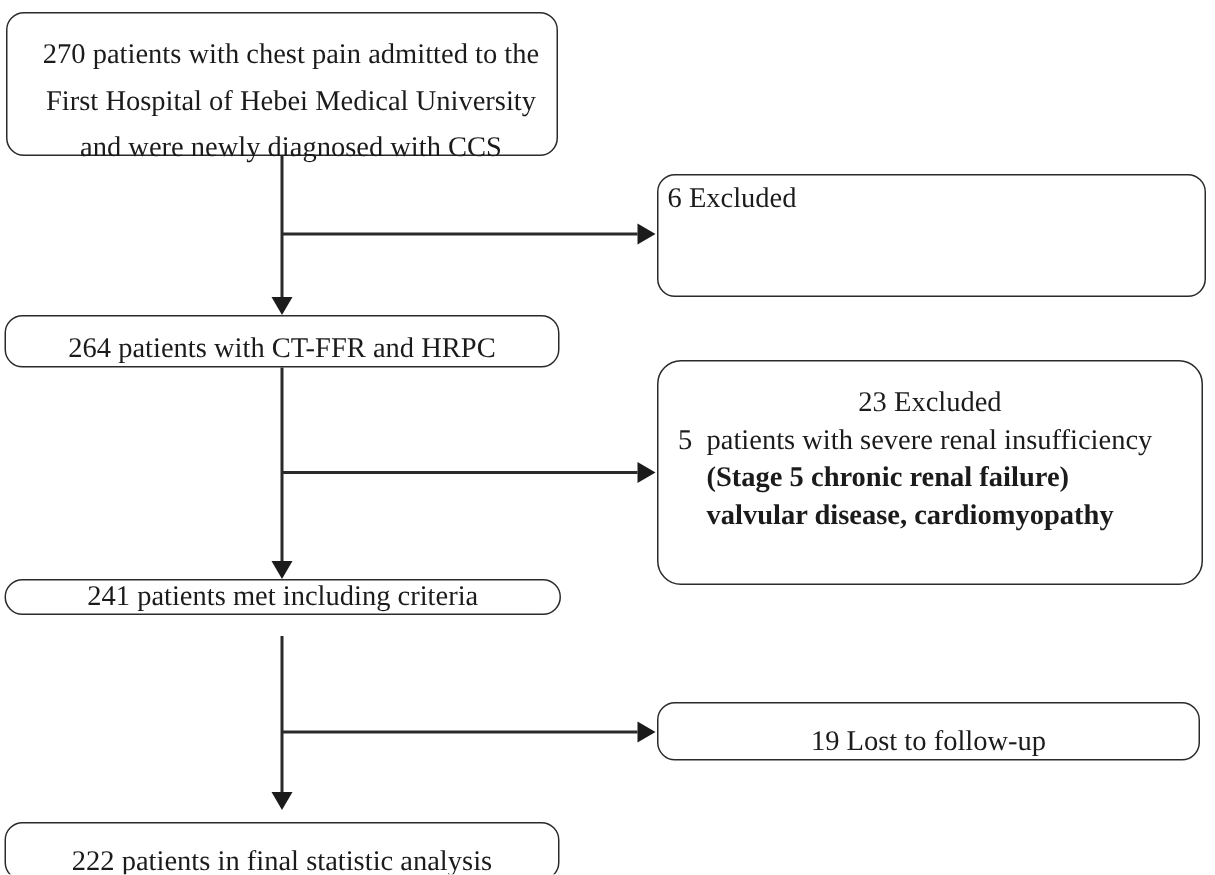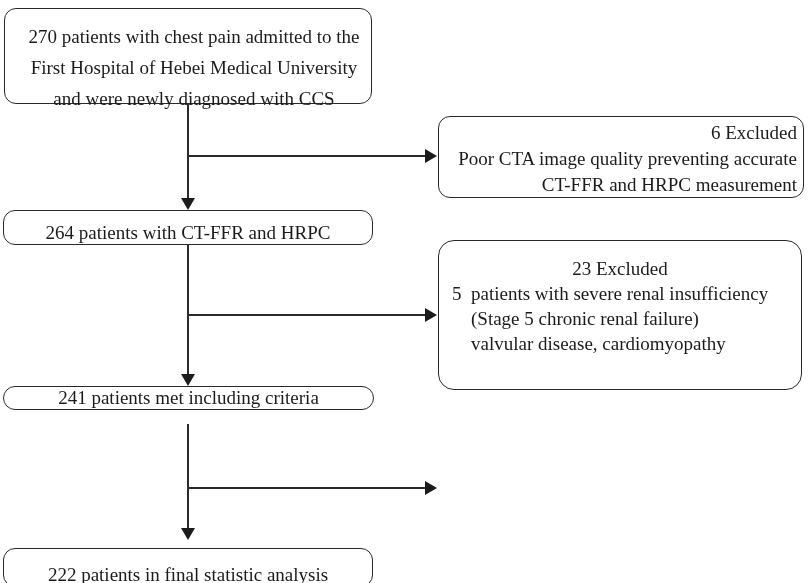--- a/index.html
+++ b/index.html
@@ -8,25 +8,25 @@
     font-family:"Liberation Serif","DejaVu Serif",serif;
     color:#1b1b1b;overflow:hidden;
   }
   .node{
     position:absolute;box-sizing:border-box;
     border:1.6px solid #2a2a2a;border-radius:12px;background:#ffffff;
     font-size:19px;
   }
   .center-flex{display:flex;align-items:flex-end;justify-content:center;text-align:center;}
   .node.main1{padding:12px 4px 0 16px;text-align:center;line-height:31px;}
-  .node.excl6{padding:3px 6px 0 18px;text-align:right;line-height:26px;}
+  .node.excl6{padding:3px 6px 0 6px;text-align:left;line-height:26px;}
   .node.excl23{padding:15px 0 0 0;border-radius:16px;}
   .excl-title{text-align:center;line-height:25px;}
   .excl-line{padding-left:13px;line-height:25px;white-space:pre-wrap;}
-  .excl-line.indent{padding-left:32px;}
+  .excl-line.indent{padding-left:32px;font-weight:bold;}
   .line{position:absolute;background:#2a2a2a;}
   .arrow-down{
     position:absolute;width:0;height:0;
     border-left:7px solid transparent;border-right:7px solid transparent;
     border-top:12px solid #1b1b1b;
   }
   .arrow-right{
     position:absolute;width:0;height:0;
     border-top:7px solid transparent;border-bottom:7px solid transparent;
     border-left:12px solid #1b1b1b;
@@ -48,30 +48,32 @@
   <div class="node center-flex" style="left:3px;top:386px;width:371px;height:24px;">
     <span>241 patients met including criteria</span>
   </div>
 
   <div class="node center-flex" style="left:3px;top:548px;width:370px;height:39px;">
     <span>222 patients in final statistic analysis</span>
   </div>
 
   <div class="node excl6" style="left:438px;top:116px;width:366px;height:82px;">
     <div>6 Excluded</div>
-    <div>Poor CTA image quality preventing accurate CT-FFR and HRPC measurement</div>
   </div>
 
   <div class="node excl23" style="left:438px;top:240px;width:364px;height:150px;">
     <div class="excl-title">23 Excluded</div>
     <div class="excl-line">5  patients with severe renal insufficiency</div>
     <div class="excl-line indent">(Stage 5 chronic renal failure)</div>
     <div class="excl-line indent">valvular disease, cardiomyopathy</div>
   </div>
 
+  <div class="node center-flex" style="left:438px;top:468px;width:362px;height:39px;">
+    <span>19 Lost to follow-up</span>
+  </div>
 
   <div class="line" style="left:187px;top:104px;width:2px;height:95px;"></div>
   <div class="arrow-down" style="left:181px;top:198px;"></div>
 
   <div class="line" style="left:187px;top:245px;width:2px;height:130px;"></div>
   <div class="arrow-down" style="left:181px;top:374px;"></div>
 
   <div class="line" style="left:187px;top:424px;width:2px;height:105px;"></div>
   <div class="arrow-down" style="left:181px;top:528px;"></div>
 

